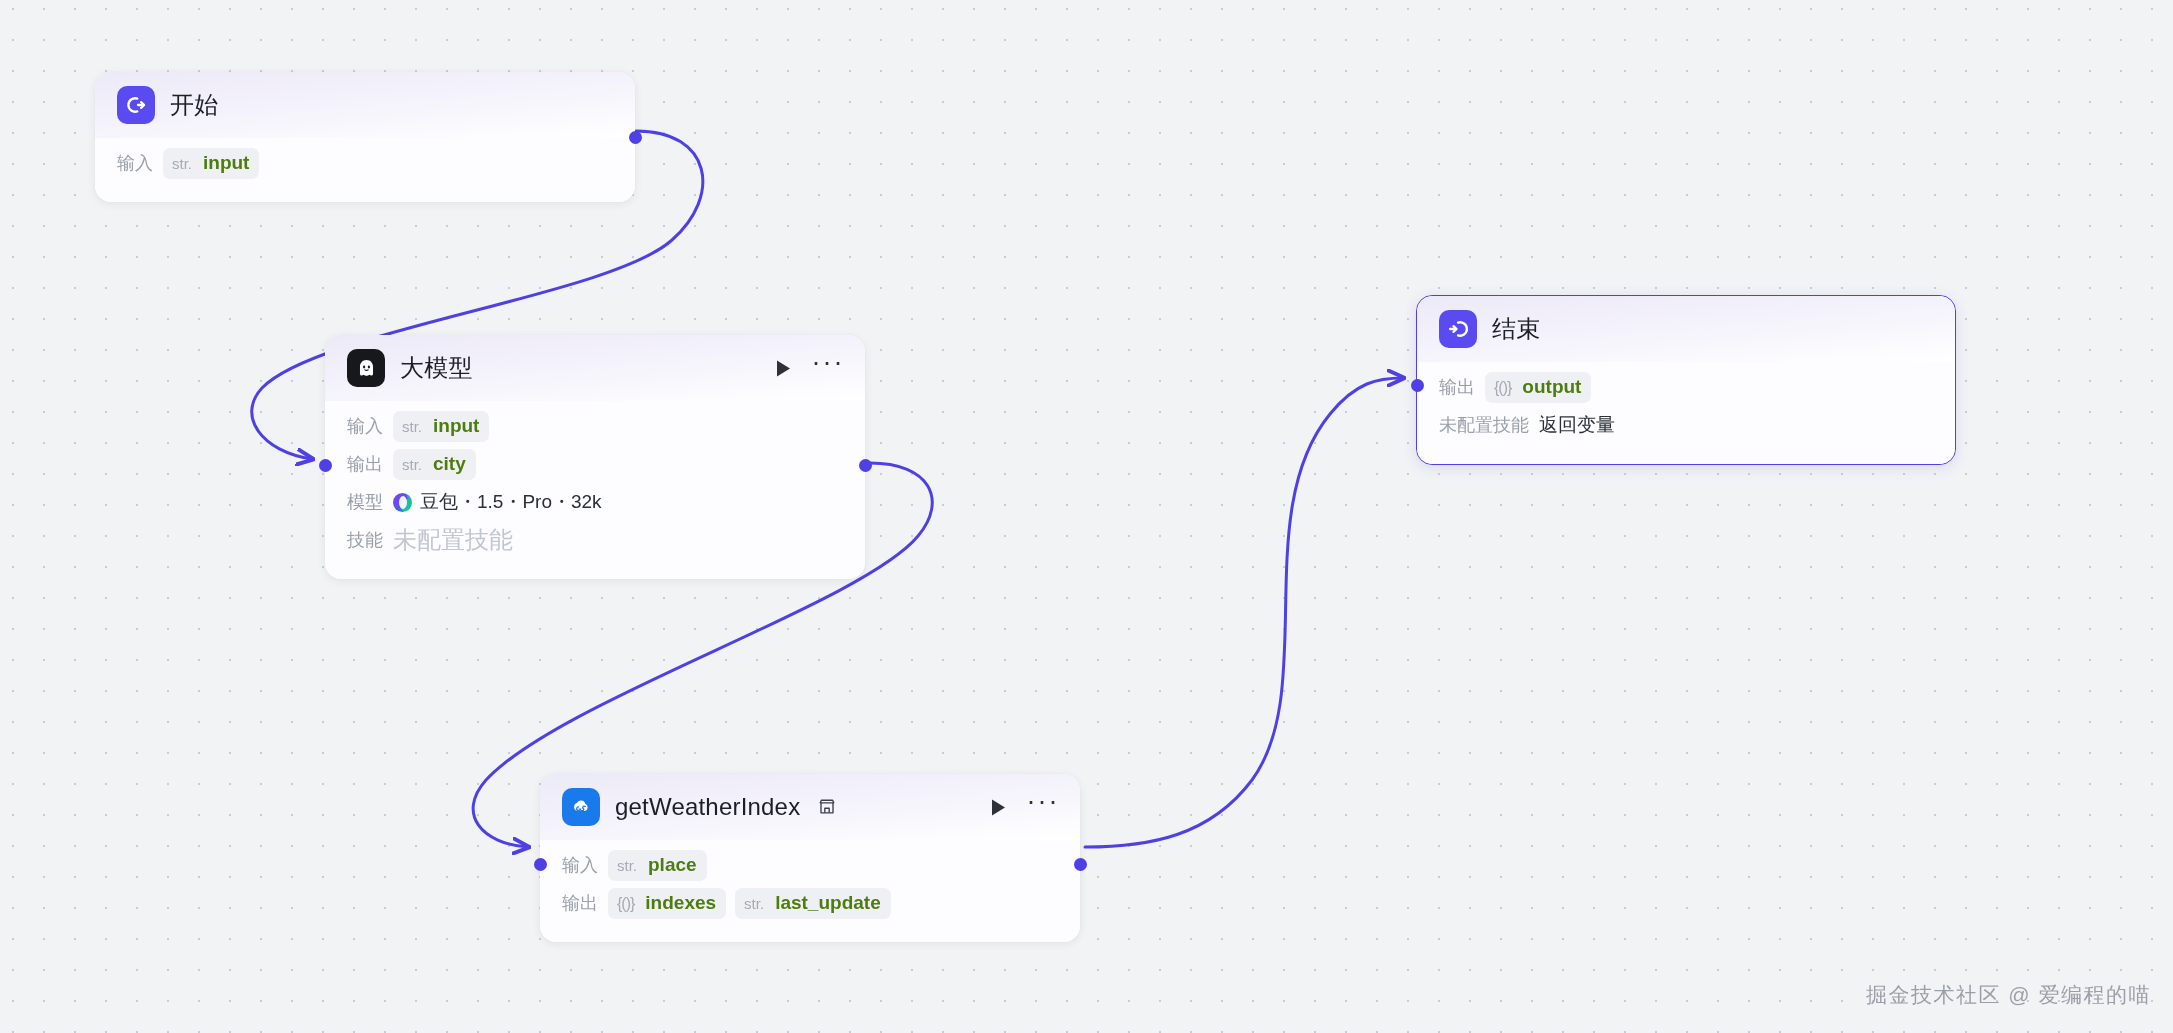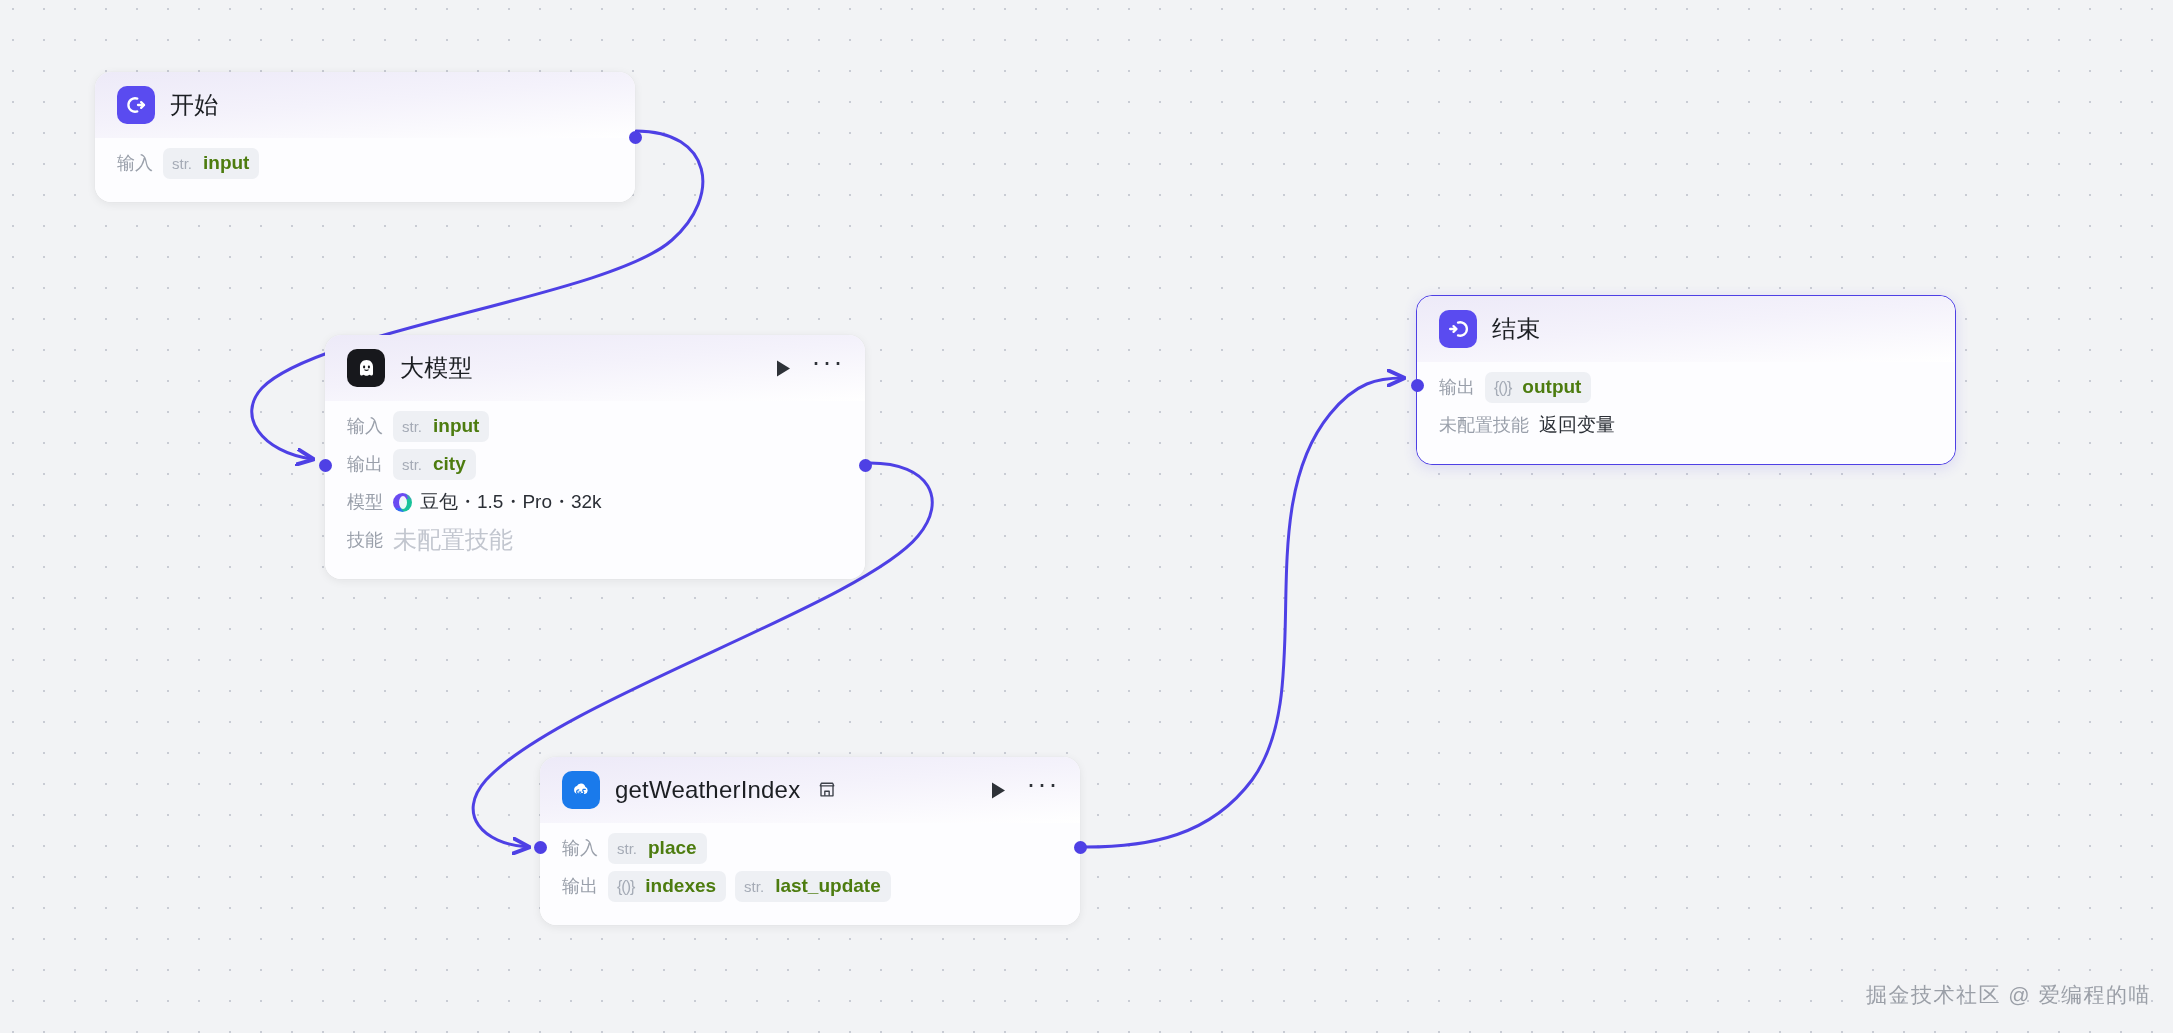--- a/index.html
+++ b/index.html
@@ -297,21 +297,21 @@
       <div class="row">
         <span class="row-label">技能</span>
         <span class="muted-val">未配置技能</span>
       </div>
 
     </div>
     <span class="port" style="left:-6.5px; top:124px;"></span>
     <span class="port" style="right:-6.5px; top:124px;"></span>
   </div>
 
-  <div class="node plain" id="node-weather" style="left:540px; top:757px; width:540px;">
+  <div class="node plain" id="node-weather" style="left:540px; top:774px; width:540px;">
     <div class="node-head">
       <span class="icon-tile blue">
         <svg width="25" height="25" viewBox="0 0 26 26">
           <path d="M8.2 8.4 A4.6 4.6 0 0 1 16.9 9.2
                    A3.9 3.9 0 0 1 16.6 16.6 H8.4
                    A4.3 4.3 0 0 1 8.2 8.4 Z" fill="#fff"></path>
           <path d="M10.1 12.3 a2.1 2.1 0 1 0 2.1 2.3 h-1.8" stroke="#1a7aeb" stroke-width="1.35" fill="none" stroke-linecap="round"></path>
           <path d="M16.9 11.9 h-2.1 a1.5 1.5 0 0 0 0 2.2 a1.5 1.5 0 0 1 0 2.2 h-2.0" stroke="#1a7aeb" stroke-width="1.35" fill="none" stroke-linecap="round"></path>
         </svg>
       </span>

